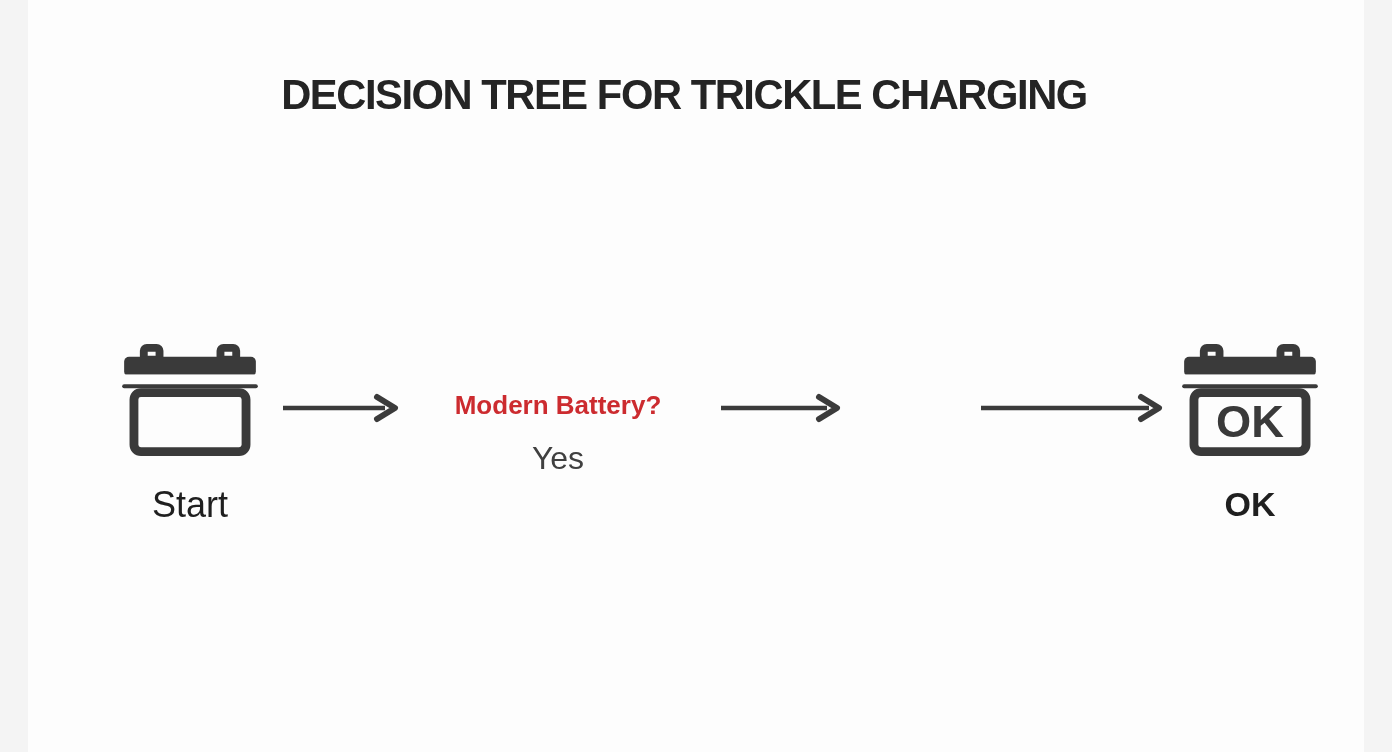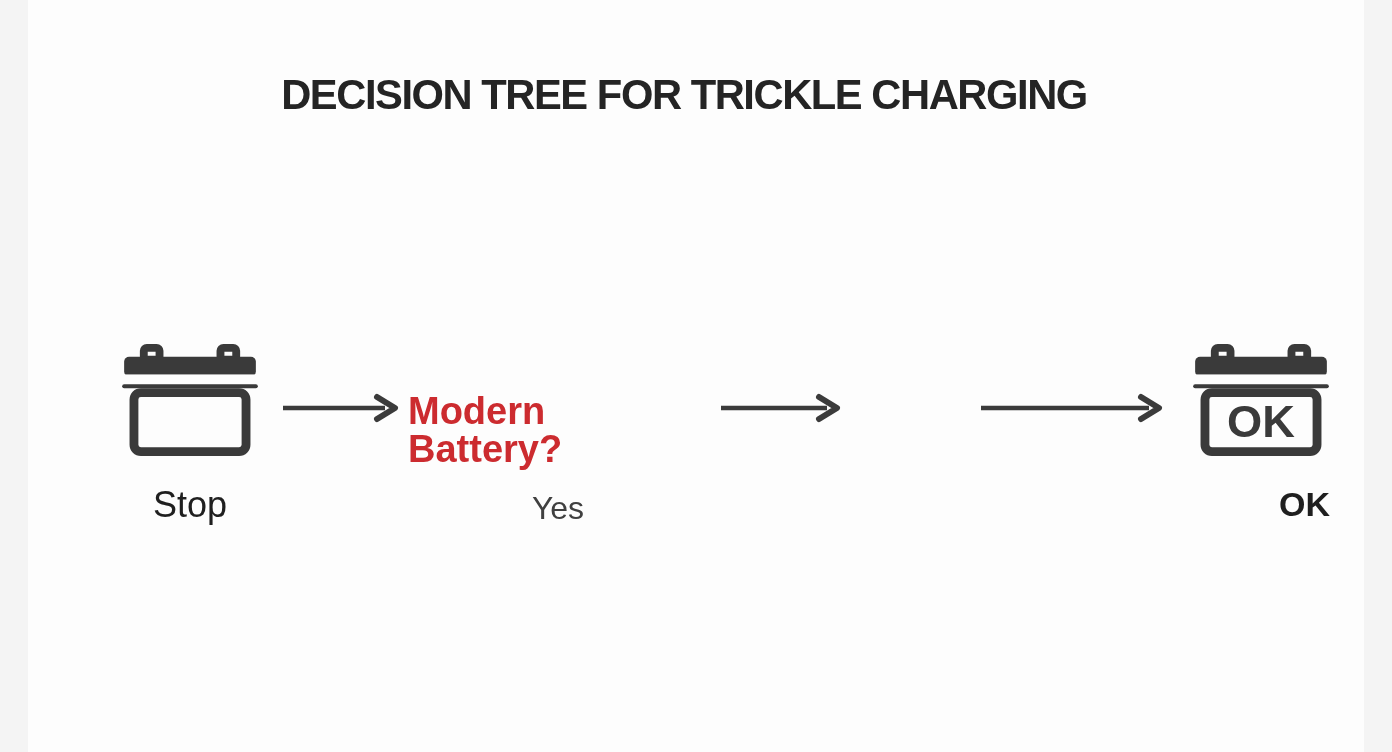--- a/index.html
+++ b/index.html
@@ -30,42 +30,42 @@
   }
   .node {
     position: absolute;
     display: flex;
     flex-direction: column;
     align-items: center;
   }
   .node-start { left: 82px;  top: 341px; width: 160px; }
   .node-question { left: 380px; top: 392px; width: 300px; }
   .node-stop { left: 823px; top: 364px; width: 120px; }
-  .node-ok { left: 1142px; top: 341px; width: 160px; align-items: flex-end; }
+  .node-ok { left: 1142px; top: 341px; width: 160px; }
 
   .icon { color: #3a3a3a; }
 
   .node-label {
     font-size: 36px;
     font-weight: 500;
     color: #1f1f1f;
     margin-top: 26px;
     line-height: 1;
   }
   .node-stop .node-label {
     color: #9bcba1;
     margin-top: 24px;
     font-size: 35px;
   }
   .node-ok .node-label {
     font-weight: 700;
     font-size: 34px;
   }
   .question-text {
-    font-size: 38px;
+    font-size: 26px;
     font-weight: 700;
     color: #cc2b2f;
     line-height: 1;
   }
   .answer-text {
     font-size: 32px;
     font-weight: 500;
     color: #404040;
     margin-top: 24px;
     line-height: 1;
@@ -91,21 +91,21 @@
     <span class="icon">
       <svg width="138" height="116" viewBox="0 0 140 118" aria-hidden="true">
         <rect x="23" y="7" width="16" height="12" rx="3" fill="none" stroke="currentColor" stroke-width="8"></rect>
         <rect x="101" y="7" width="16" height="12" rx="3" fill="none" stroke="currentColor" stroke-width="8"></rect>
         <rect x="3" y="16" width="134" height="20" rx="5" fill="currentColor"></rect>
         <rect x="0" y="34" width="140" height="10" fill="#fdfdfd"></rect>
         <rect x="1" y="44" width="138" height="4" rx="2" fill="currentColor"></rect>
         <rect x="13" y="52.5" width="114" height="60" rx="7" fill="none" stroke="currentColor" stroke-width="9"></rect>
       </svg>
     </span>
-    <div class="node-label">Stop</div>
+    <div class="node-label">Start</div>
   </div>
 
   <span class="arrow arrow-1">
     <svg width="118" height="30" viewBox="0 0 118 30" aria-hidden="true">
       <line x1="2" y1="15" x2="104" y2="15" stroke="currentColor" stroke-width="4.5"></line>
       <polyline points="96,4 114,15 96,26" fill="none" stroke="currentColor" stroke-width="6" stroke-linecap="round" stroke-linejoin="round"></polyline>
     </svg>
   </span>
 
   <div class="node node-question">

